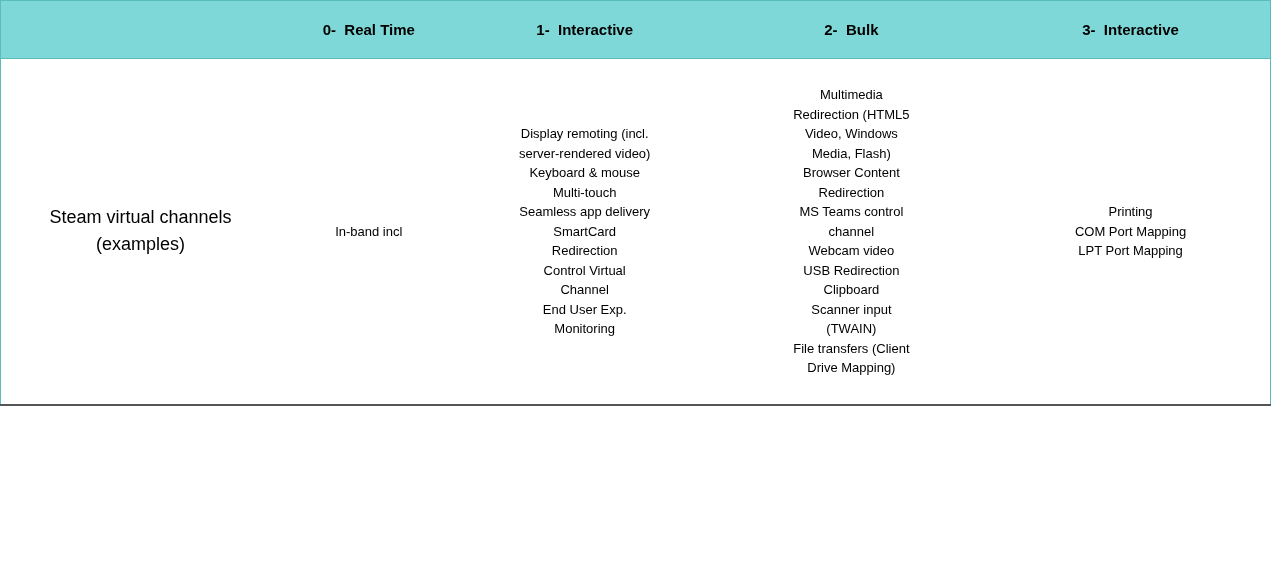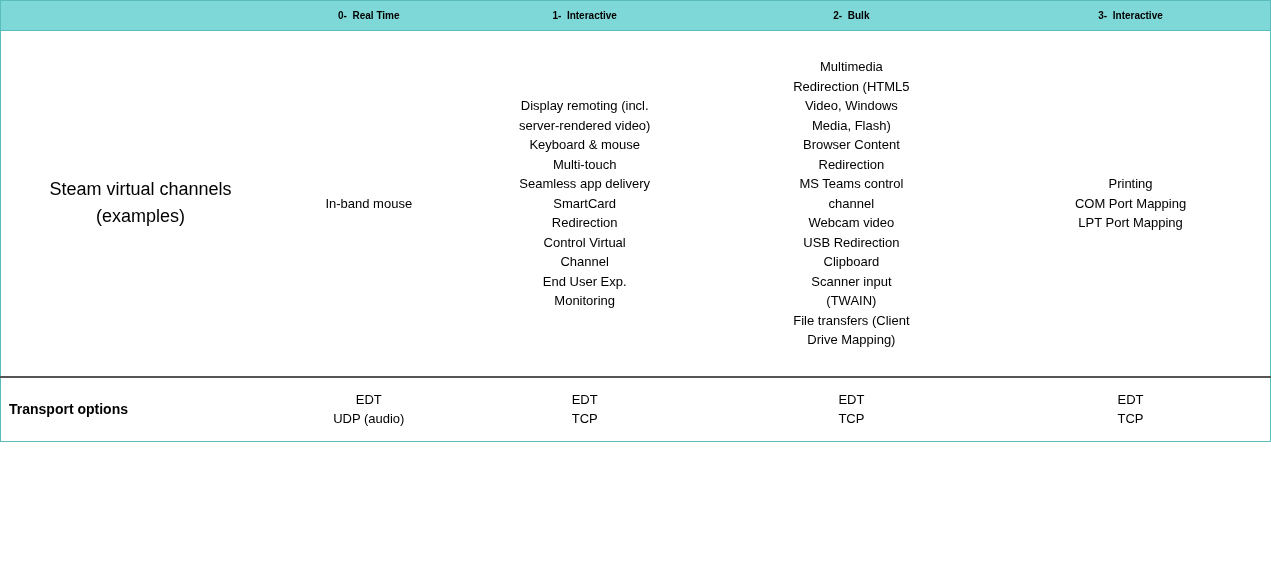--- a/index.html
+++ b/index.html
@@ -16,23 +16,23 @@
     table {
       width: 100%;
       border-collapse: collapse;
     }
     
     thead tr th {
       background-color: #7fd8d8;
       color: #000;
       font-weight: bold;
       text-align: center;
-      padding: 9px 8px;
+      padding: 20px 8px;
       border: 1px solid #5bbcbc;
-      font-size: 10px;
+      font-size: 15px;
     }
     thead tr th:first-child {
       text-align: left;
     }
     
     tbody tr td {
       border: 1px solid #aaa;
       padding: 26px 8px;
       vertical-align: middle;
       text-align: center;
@@ -120,21 +120,21 @@
       </th>
       <th class="col-bg">
         <span>3-</span>&nbsp;
         <span>Interactive</span>
       </th>
     </tr>
   </thead>
   <tbody>
     <tr class="content-row">
       <td class="col-label" style="vertical-align:middle;">Steam virtual channels<br>(examples)</td>
-      <td class="col-rt">In-band mouse</td>
+      <td class="col-rt">In-band incl</td>
       <td class="col-int" style="white-space:pre-line;">Display remoting (incl.
 server-rendered video)
 Keyboard &amp; mouse
 Multi-touch
 Seamless app delivery
 SmartCard
 Redirection
 Control Virtual
 Channel
 End User Exp.
@@ -151,25 +151,14 @@
 USB Redirection
 Clipboard
 Scanner input
 (TWAIN)
 File transfers (Client
 Drive Mapping)</td>
       <td class="col-bg" style="white-space:pre-line;">Printing
 COM Port Mapping
 LPT Port Mapping</td>
     </tr>
-    <tr class="transport-row">
-      <td class="col-label">Transport options</td>
-      <td class="col-rt" style="white-space:pre-line;">EDT
-UDP (audio)</td>
-      <td class="col-int" style="white-space:pre-line;">EDT
-TCP</td>
-      <td class="col-bulk" style="white-space:pre-line;">EDT
-TCP</td>
-      <td class="col-bg" style="white-space:pre-line;">EDT
-TCP</td>
-    </tr>
   </tbody>
 </table>
 
 </body></html>

